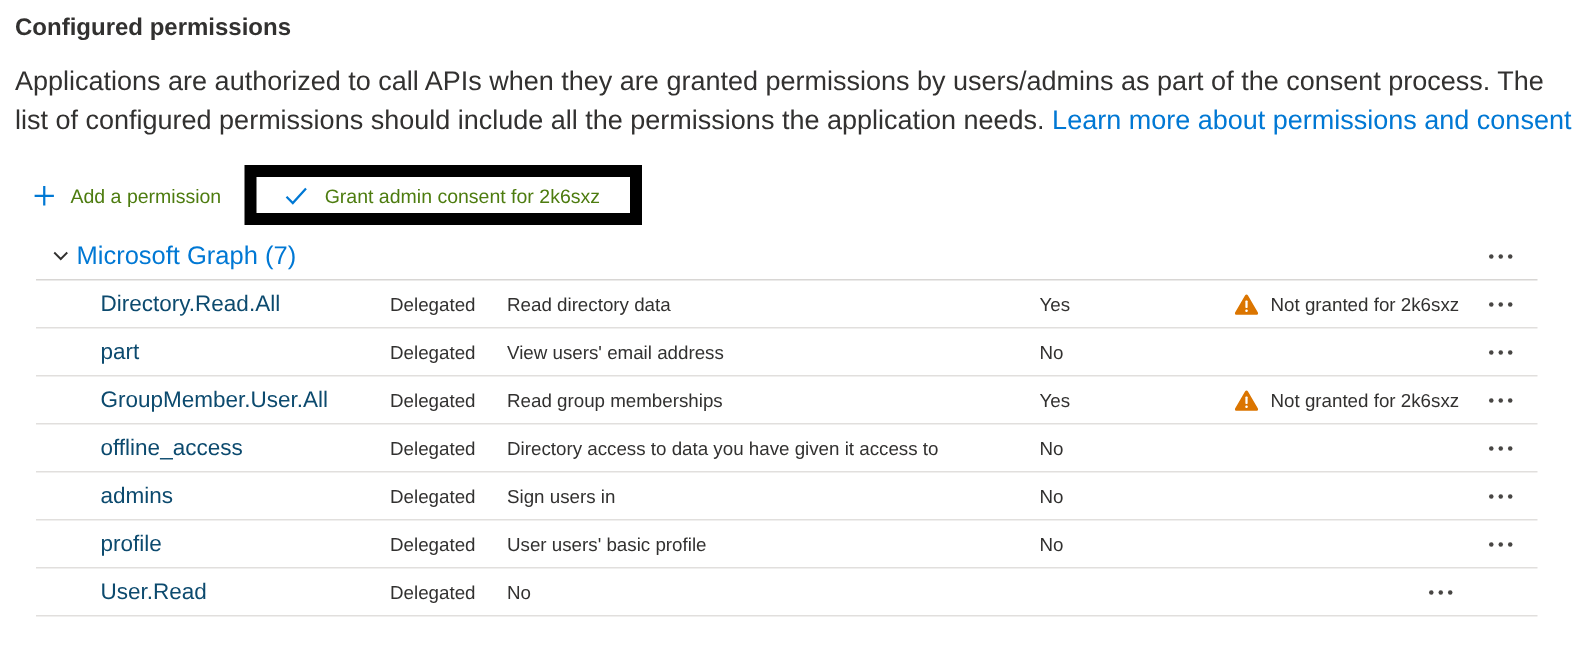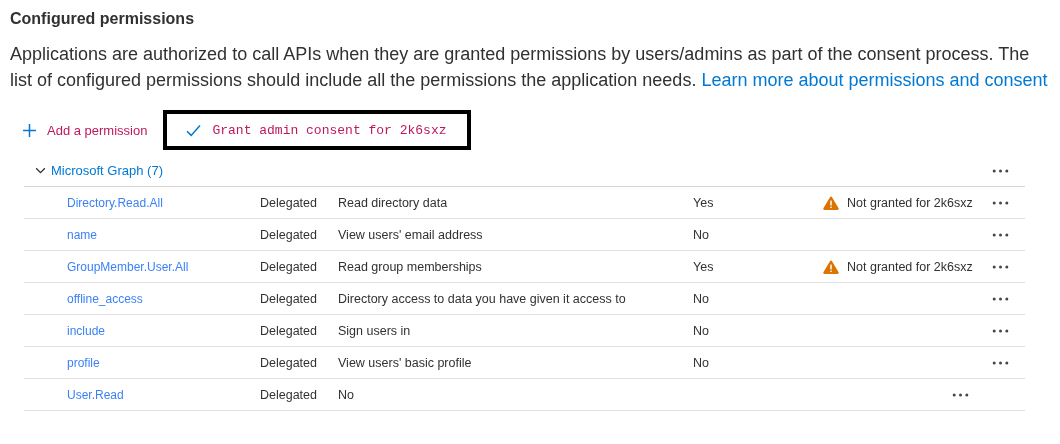--- a/index.html
+++ b/index.html
@@ -38,34 +38,33 @@
     margin-bottom: 0px;
   }
   .toolbar-btn {
     display: flex;
     align-items: center;
     gap: 10px;
     background: none;
     border: none;
     font-family: inherit;
     font-size: 13px;
-    color: #be185d;
+    color: #4d7c0f;
     cursor: pointer;
     padding: 6px 8px;
     white-space: nowrap;
   }
   .toolbar-btn:first-child { margin-left: 4px; }
   .highlight-box {
-    border: 4px solid #000000;
+    border: 8px solid #000000;
     display: flex;
     align-items: center;
     margin-left: 8px;
     padding: 2px 12px 2px 6px;
     height: 40px;
-    font-family: Liberation Mono, monospace;
   }
   .icon { display: inline-flex; align-items: center; justify-content: center; }
 
   .perm-table { margin: 2px 0 0 14px; width: 1001px; }
   .t-row, .t-header, .t-group {
     display: grid;
     grid-template-columns: 226px 78px 355px 140px 162px 40px;
     align-items: center;
   }
   .t-header {
@@ -78,31 +77,31 @@
   .t-group { height: 32px; border-bottom: 1px solid #d8d6d4; }
   .t-row { height: 32px; border-bottom: 1px solid #e1dfdd; }
   .cell { padding-left: 10px; overflow: hidden; white-space: nowrap; text-overflow: ellipsis; }
   .group-toggle {
     display: flex;
     align-items: center;
     gap: 4px;
     background: none;
     border: none;
     font-family: inherit;
-    font-size: 13px;
+    font-size: 17px;
     color: #0078d4;
     cursor: pointer;
     padding: 0;
   }
   .perm-link {
-    color: #3b82f6;
+    color: #0c4a6e;
     text-decoration: none;
     margin-left: 33px;
     cursor: pointer;
-    font-size: 12px;
+    font-size: 15px;
   }
   .c-type, .c-desc, .c-consent { font-size: 12.5px; color: #323130; }
   .c-status { display: flex; align-items: center; gap: 8px; padding-left: 0; }
   .status-text { font-size: 12.5px; color: #323130; }
   .c-actions { display: flex; justify-content: flex-end; padding-right: 14px; }
   .more-btn {
     background: none;
     border: none;
     cursor: pointer;
     padding: 4px 2px;
@@ -192,21 +191,21 @@
                 <circle cx="2.2" cy="2" r="1.5" fill="#484644"></circle>
                 <circle cx="8.5" cy="2" r="1.5" fill="#484644"></circle>
                 <circle cx="14.8" cy="2" r="1.5" fill="#484644"></circle>
               </svg>
       </button>
     </div>
   </div>
 
   <div class="t-row">
     <div class="cell c-name">
-      <a href="#" class="perm-link">name</a>
+      <a href="#" class="perm-link">part</a>
     </div>
     <div class="cell c-type">Delegated</div>
     <div class="cell c-desc">View users' email address</div>
     <div class="cell c-consent">No</div>
     <div class="cell c-status">
 
       <span class="status-text"></span>
     </div>
     <div class="cell c-actions">
       <button class="more-btn">
@@ -264,21 +263,21 @@
                 <circle cx="2.2" cy="2" r="1.5" fill="#484644"></circle>
                 <circle cx="8.5" cy="2" r="1.5" fill="#484644"></circle>
                 <circle cx="14.8" cy="2" r="1.5" fill="#484644"></circle>
               </svg>
       </button>
     </div>
   </div>
 
   <div class="t-row">
     <div class="cell c-name">
-      <a href="#" class="perm-link">include</a>
+      <a href="#" class="perm-link">admins</a>
     </div>
     <div class="cell c-type">Delegated</div>
     <div class="cell c-desc">Sign users in</div>
     <div class="cell c-consent">No</div>
     <div class="cell c-status">
 
       <span class="status-text"></span>
     </div>
     <div class="cell c-actions">
       <button class="more-btn">
@@ -289,21 +288,21 @@
               </svg>
       </button>
     </div>
   </div>
 
   <div class="t-row">
     <div class="cell c-name">
       <a href="#" class="perm-link">profile</a>
     </div>
     <div class="cell c-type">Delegated</div>
-    <div class="cell c-desc">View users' basic profile</div>
+    <div class="cell c-desc">User users' basic profile</div>
     <div class="cell c-consent">No</div>
     <div class="cell c-status">
 
       <span class="status-text"></span>
     </div>
     <div class="cell c-actions">
       <button class="more-btn">
         <svg width="17" height="4" viewBox="0 0 17 4">
                 <circle cx="2.2" cy="2" r="1.5" fill="#484644"></circle>
                 <circle cx="8.5" cy="2" r="1.5" fill="#484644"></circle>

